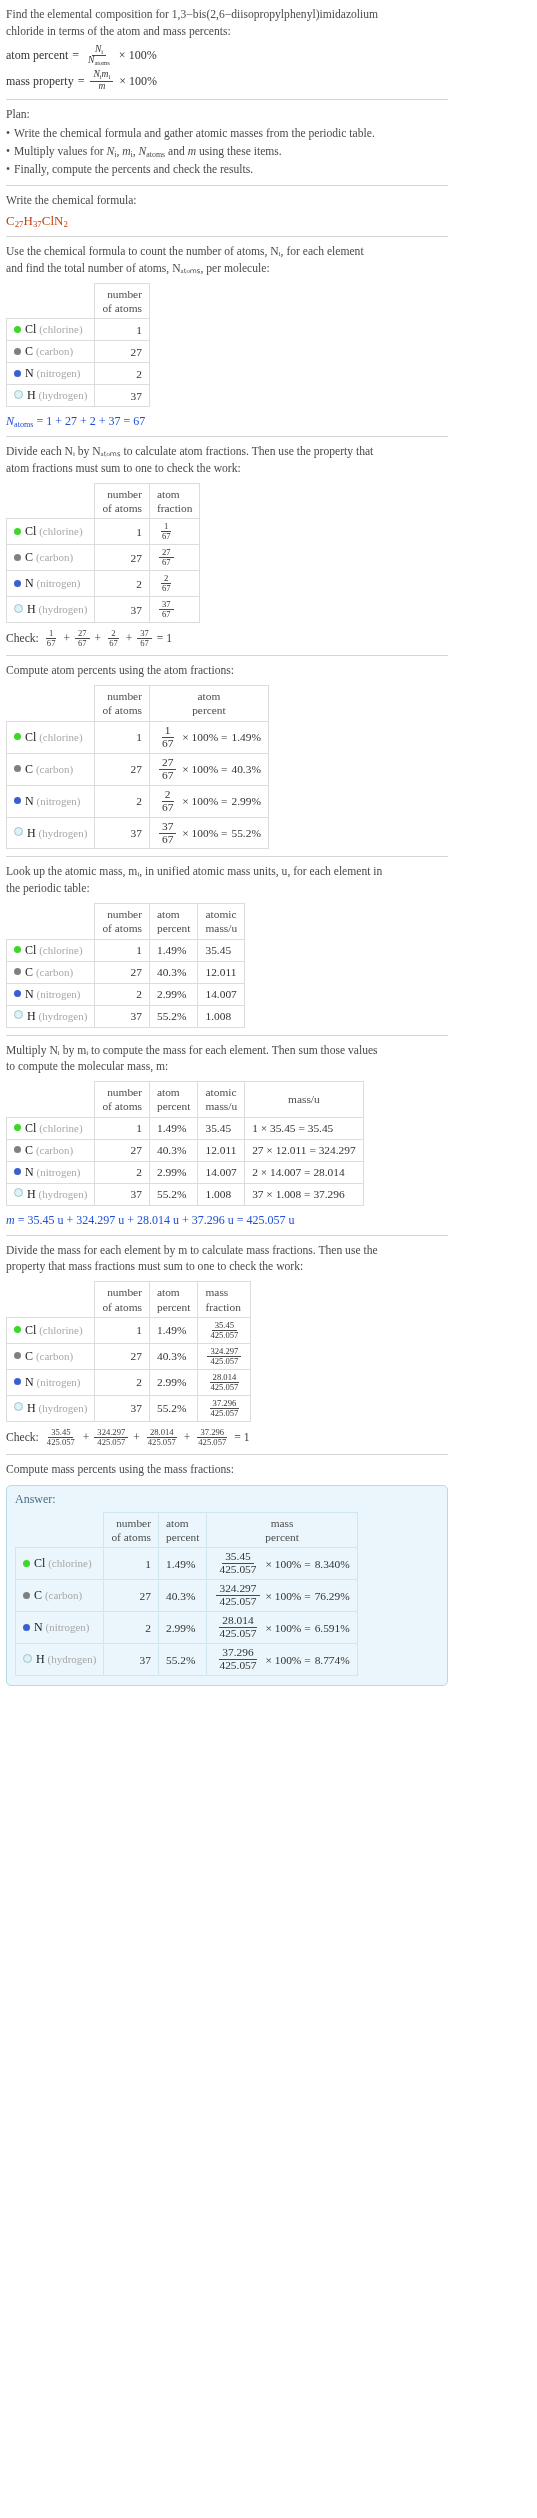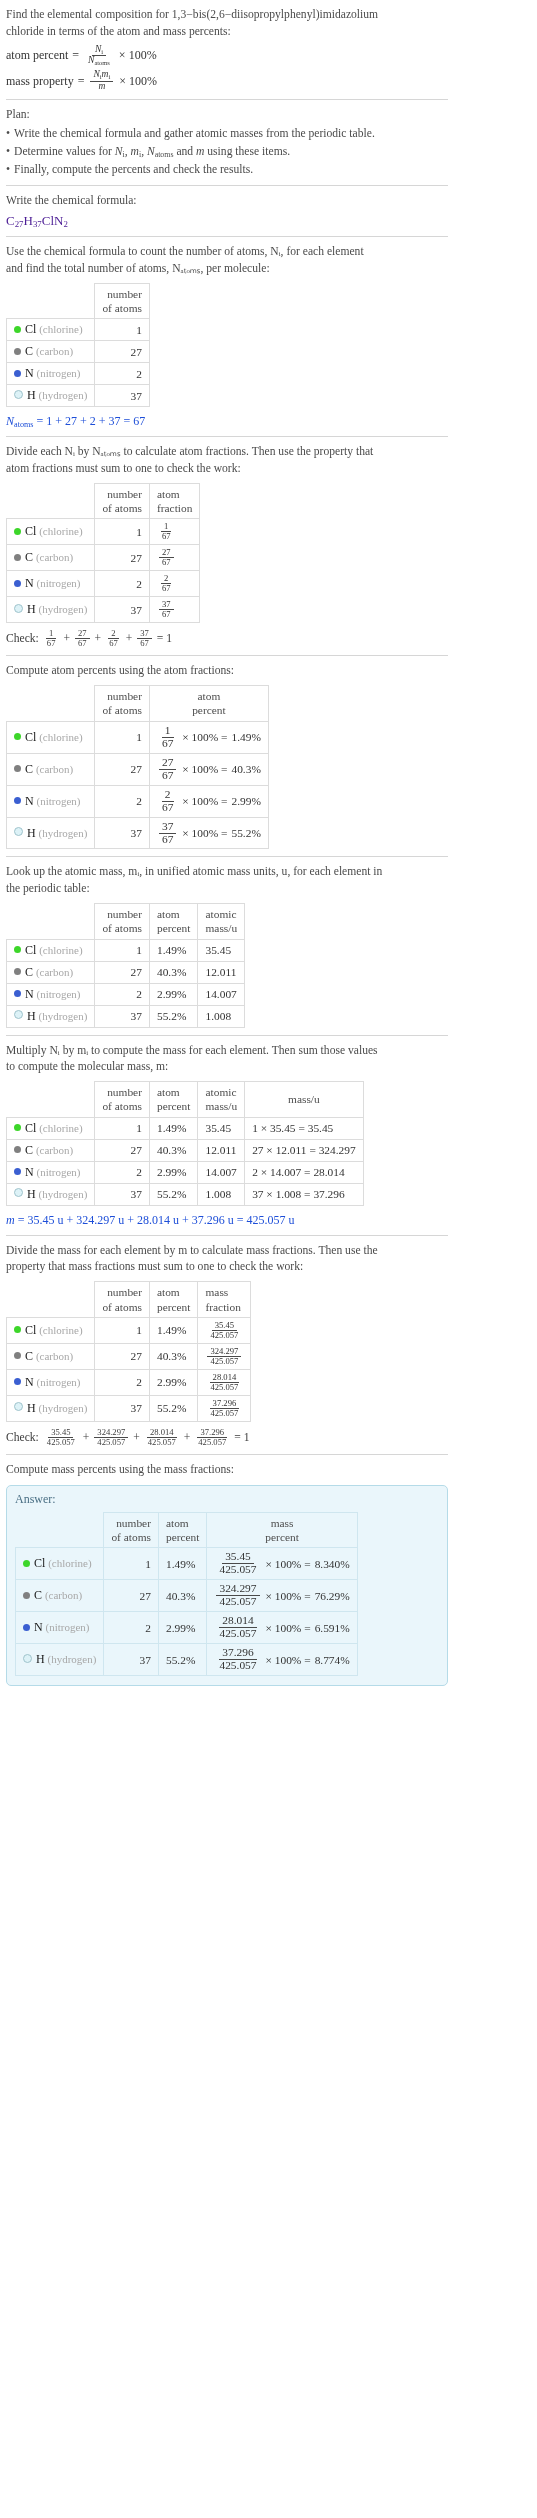--- a/index.html
+++ b/index.html
@@ -46,21 +46,21 @@
     border:1px solid #b5dbe8;
     background:#eaf6fb;
     border-radius:5px;
     padding:6px 8px 9px 8px;
     margin-top:6px;
   }
   .answer .title{color:#4a6f84;font-size:12px;margin-bottom:3px;}
   .answer table.grid td,.answer table.grid th{border-color:#cfe6ef;}
   .chk{margin-top:6px;display:flex;align-items:center;gap:3px;font-size:11.6px;color:#3c3c3c;}
   .sumline{margin-top:7px;font-size:12px;color:#1d4ed8;}
-  .formula{font-size:13px;color:#4c1d95;margin-top:3px;}
+  .formula{font-size:13px;color:#c2410c;margin-top:3px;}
   ul.plan{margin:2px 0 0 0;padding:0;list-style:none;}
   ul.plan li{line-height:1.5;}
   ul.plan li:before{content:"\2022";margin-right:4px;}
   .hdr2{line-height:1.25;}
 </style>
 </head>
 <body>
 
 <div class="page">
 
@@ -88,21 +88,21 @@
       <span>× 100%</span>
     </div>
   </div>
 
   <div class="rule"></div>
 
   <div class="sec">
     <div class="prose">Plan:</div>
     <ul class="plan prose">
       <li>Write the chemical formula and gather atomic masses from the periodic table.</li>
-      <li><span>Determine values for </span><i class="v">N</i><sub>i</sub>, <i class="v">m</i><sub>i</sub>, <i class="v">N</i><sub>atoms</sub><span> and </span><i class="v">m</i><span> using these items.</span></li>
+      <li><span>Multiply values for </span><i class="v">N</i><sub>i</sub>, <i class="v">m</i><sub>i</sub>, <i class="v">N</i><sub>atoms</sub><span> and </span><i class="v">m</i><span> using these items.</span></li>
       <li>Finally, compute the percents and check the results.</li>
     </ul>
   </div>
 
   <div class="rule"></div>
 
   <div class="sec">
     <div class="prose">Write the chemical formula:</div>
     <div class="formula">
       <span><span>C</span><sub>27</sub></span><span><span>H</span><sub>37</sub></span><span><span>Cl</span></span><span><span>N</span><sub>2</sub></span>

